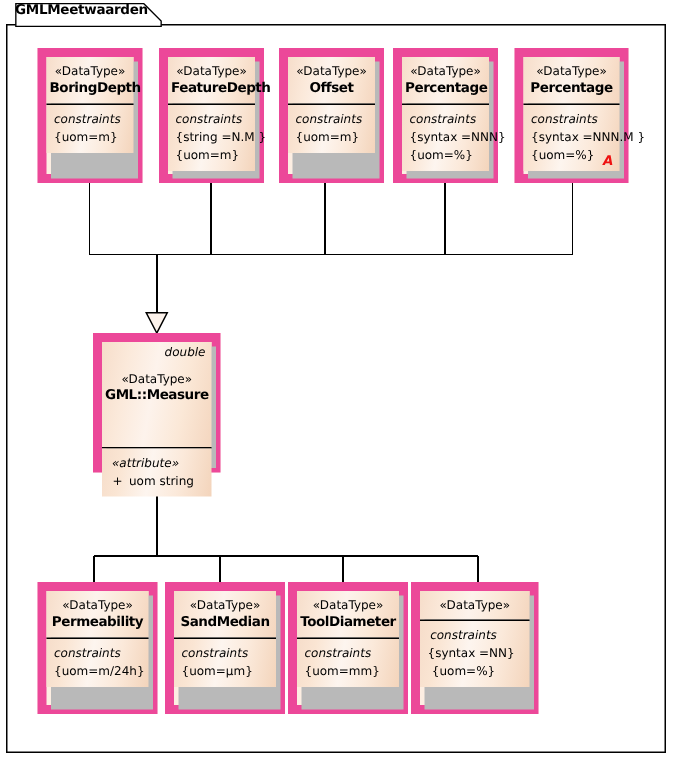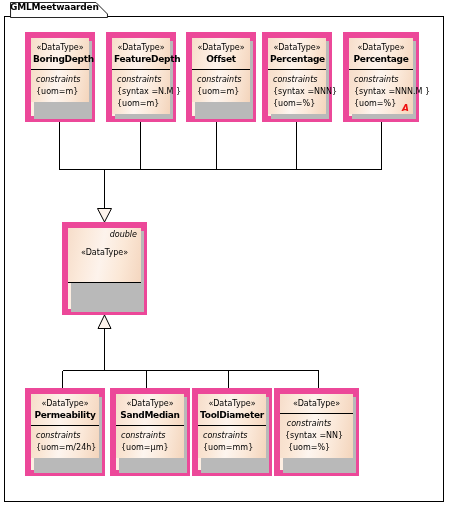--- a/index.html
+++ b/index.html
@@ -209,21 +209,21 @@
     </div>
   </div>
 
   <div class="uml-class top-box" style="left:106px;">
     <div class="uml-head">
       <div class="stereotype">«DataType»</div>
       <div class="classname">FeatureDepth</div>
     </div>
     <div class="uml-body">
       <div class="compartment-label">constraints</div>
-      <div class="constraint-line">{syntax =N.M }</div>
+      <div class="constraint-line">{string =N.M }</div>
       <div class="constraint-line">{uom=m}</div>
     </div>
   </div>
 
   <div class="uml-class top-box" style="left:186px;">
     <div class="uml-head">
       <div class="stereotype">«DataType»</div>
       <div class="classname">Offset</div>
     </div>
     <div class="uml-body">
@@ -251,23 +251,30 @@
     </div>
     <div class="uml-body">
       <div class="compartment-label">constraints</div>
       <div class="constraint-line">{syntax =NNN.M }</div>
       <div class="constraint-line">{uom=%}</div>
       <div class="marker-a">A</div>
     </div>
   </div>
 
   <div class="uml-class" style="left:62px;top:222px;width:85px;height:93px;">
-    <div class="uml-head" style="padding-top:2px;height:55px;">
+    <div class="uml-head" style="padding-top:2px;height:71px;">
       <div class="type-hint">double</div>
       <div class="stereotype" style="margin-top:17px;">«DataType»</div>
+      <div class="classname">GML::Measure</div>
+    </div>
+    <div class="uml-body">
+      <div class="compartment-label">«attribute»</div>
+      <div class="attr-row">
+        <span class="attr-vis">+</span><span>uom string</span>
+      </div>
     </div>
   </div>
 
   <div class="uml-class bot-box" style="left:25px;">
     <div class="uml-head">
       <div class="stereotype">«DataType»</div>
       <div class="classname">Permeability</div>
     </div>
     <div class="uml-body">
       <div class="compartment-label">constraints</div>

